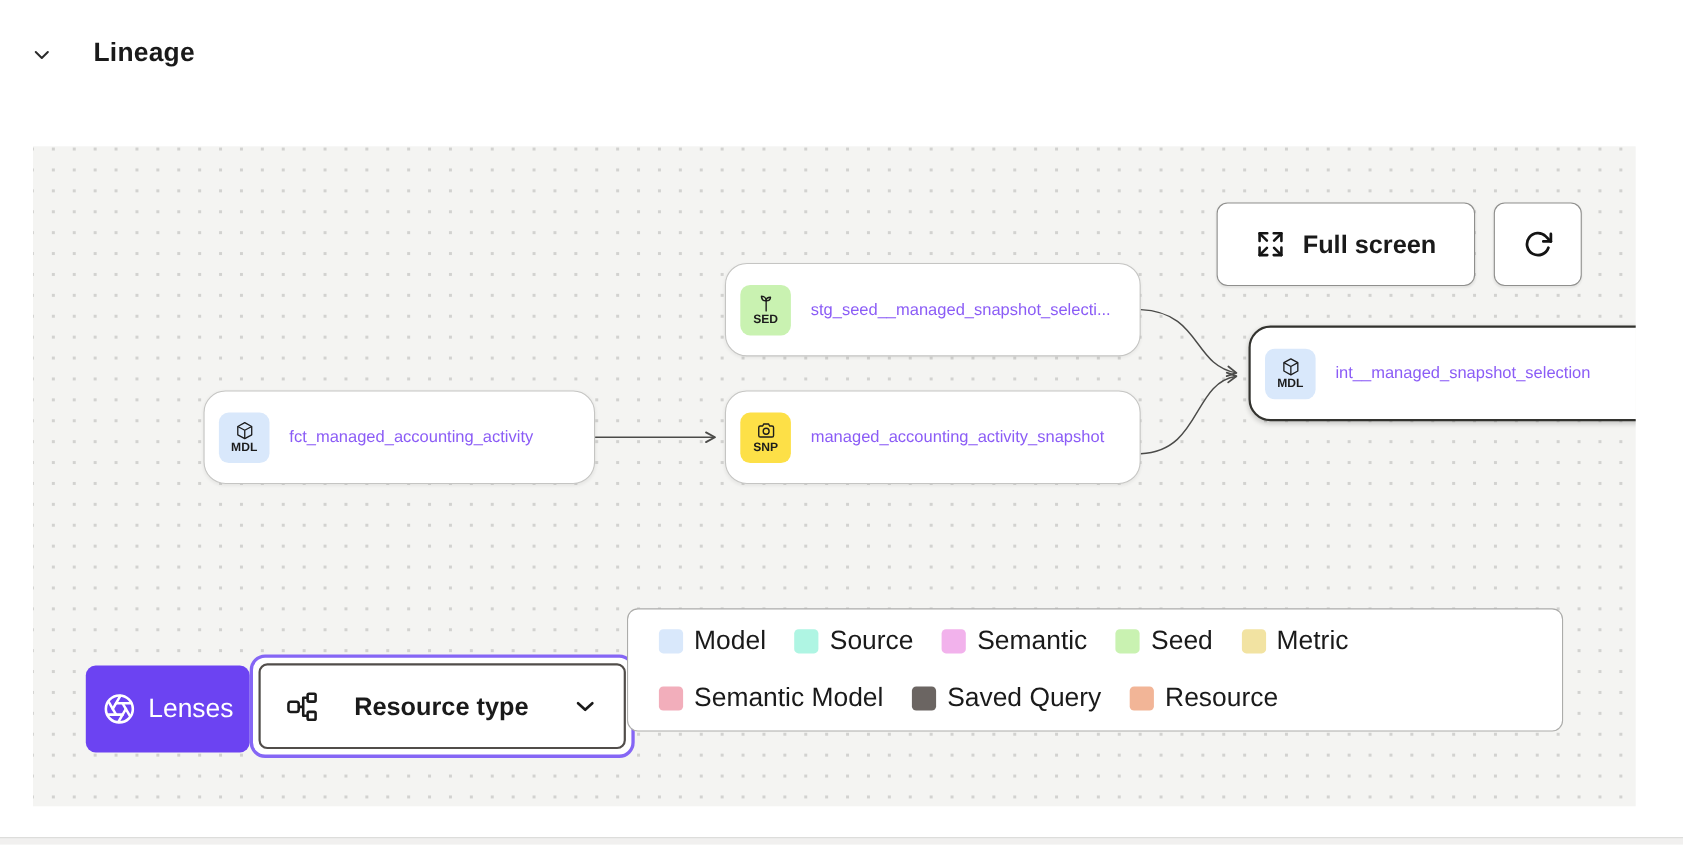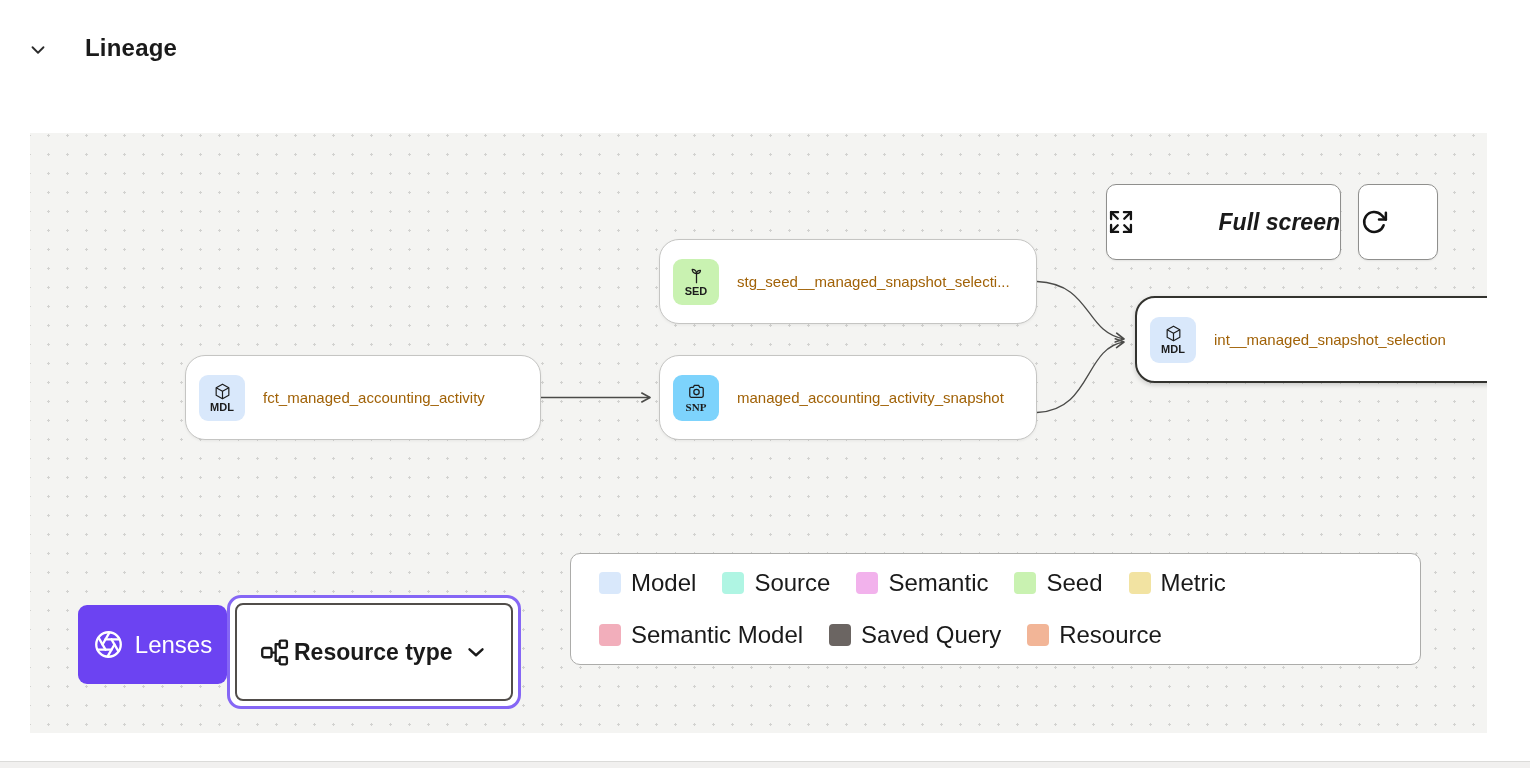--- a/index.html
+++ b/index.html
@@ -21,42 +21,42 @@
   .edges { position:absolute; left:0; top:0; width:1457px; height:600px; pointer-events:none; }
 
   
   .node { position:absolute; height:85px; background:#ffffff; border:1px solid #c5c5c3;
     border-radius:20px; display:flex; align-items:center; padding-left:13px; gap:18px;
     box-shadow:0 1px 3px rgba(0,0,0,0.06); cursor:pointer; }
   .node.selected { height:87px; border:2px solid #33332f; box-shadow:0 2px 5px rgba(0,0,0,0.18); }
   .node-badge { width:46px; height:46px; border-radius:9px; flex:0 0 auto;
     display:flex; flex-direction:column; align-items:center; justify-content:center; }
   .node-badge .badge-text { font-size:11px; font-weight:600; line-height:13px; color:#1c1c1c; }
-  .node-label { font-size:15px; color:#a16207; white-space:nowrap; }
+  .node-label { font-size:15px; color:#8b5cf6; white-space:nowrap; }
   .node-fct  { left:155px;  top:222px; width:356px; }
   .node-stg  { left:629px;  top:106px; width:378px; }
   .node-snp  { left:629px;  top:222px; width:378px; }
   .node-int  { left:1105px; top:163px; width:420px; }
 
   
   .btn { background:#ffffff; border:1.5px solid #8f8f8d; border-radius:10px;
-    display:flex; align-items:center; justify-content:space-between;
-    box-shadow:0 1px 2px rgba(0,0,0,0.07); cursor:pointer;font-style:italic; }
+    display:flex; align-items:center; justify-content:center;
+    box-shadow:0 1px 2px rgba(0,0,0,0.07); cursor:pointer; }
   .fullscreen-btn { position:absolute; left:1076px; top:51px; width:235px; height:76px; gap:15px;
     font-size:23px; font-weight:600; }
   .refresh-btn { position:absolute; left:1328px; top:51px; width:80px; height:76px; }
 
   
   .lenses-btn { position:absolute; left:48px; top:472px; width:149px; height:79px;
     border:none; border-radius:9px; display:flex; align-items:center; justify-content:center; gap:11px;
     color:#ffffff; font-size:24px; font-weight:500; cursor:pointer; }
   .resource-ring { position:absolute; left:197px; top:462px; border:3px solid #8566f5;
     border-radius:14px; padding:5px; background:#ffffff; }
-  .resource-btn { height:98px; background:#ffffff; border:2px solid #514d4a; border-radius:8px;
-    display:flex; align-items:center; gap:4px; padding:0 22px; font-size:23px; font-weight:700;
+  .resource-btn { height:78px; background:#ffffff; border:2px solid #514d4a; border-radius:8px;
+    display:flex; align-items:center; gap:32px; padding:0 22px; font-size:23px; font-weight:700;
     cursor:pointer; }
   .resource-btn .chev { margin-left:6px; }
 
   
   .legend { position:absolute; left:540px; top:420px; width:851px; height:112px;
     background:#ffffff; border:1.5px solid #acacaa; border-radius:10px;
     display:flex; flex-wrap:wrap; align-content:center; column-gap:26px; row-gap:22px;
     padding:10px 28px; }
   .legend-item { display:flex; align-items:center; gap:10px; font-size:24px; color:#1a1a1a; height:30px; }
   .legend-swatch { width:22px; height:22px; border-radius:4px; flex:0 0 auto; }
@@ -117,21 +117,21 @@
               <path d="M12 9.5 C12 6 9.8 4.2 6.6 4.2 C6.6 7.8 8.6 9.5 12 9.5 Z"></path>
               <path d="M12 9.5 C12 7.2 13.8 5.4 17 5.4 C17 8.4 15.2 9.5 12 9.5 Z"></path>
             </svg>
         </span>
         <span class="badge-text">SED</span>
       </span>
       <span class="node-label">stg_seed__managed_snapshot_selecti...</span>
     </div>
 
     <div class="node node-snp">
-      <span class="node-badge" style="background-color: #7dd3fc; font-family: Liberation Serif, serif;">
+      <span class="node-badge" style="background-color: #fde047;">
         <span>
           <svg viewBox="0 0 24 24" width="19" height="19" fill="none" stroke="#1c1c1c" stroke-width="1.6" stroke-linecap="round" stroke-linejoin="round">
               <path d="M3.5 8.5 A1.8 1.8 0 0 1 5.3 6.7 H8 L9.3 4.3 H14.7 L16 6.7 H18.7 A1.8 1.8 0 0 1 20.5 8.5 V17.5 A1.8 1.8 0 0 1 18.7 19.3 H5.3 A1.8 1.8 0 0 1 3.5 17.5 Z"></path>
               <circle cx="12" cy="12.7" r="3.4"></circle>
             </svg>
         </span>
         <span class="badge-text">SNP</span>
       </span>
       <span class="node-label">managed_accounting_activity_snapshot</span>
     </div>

